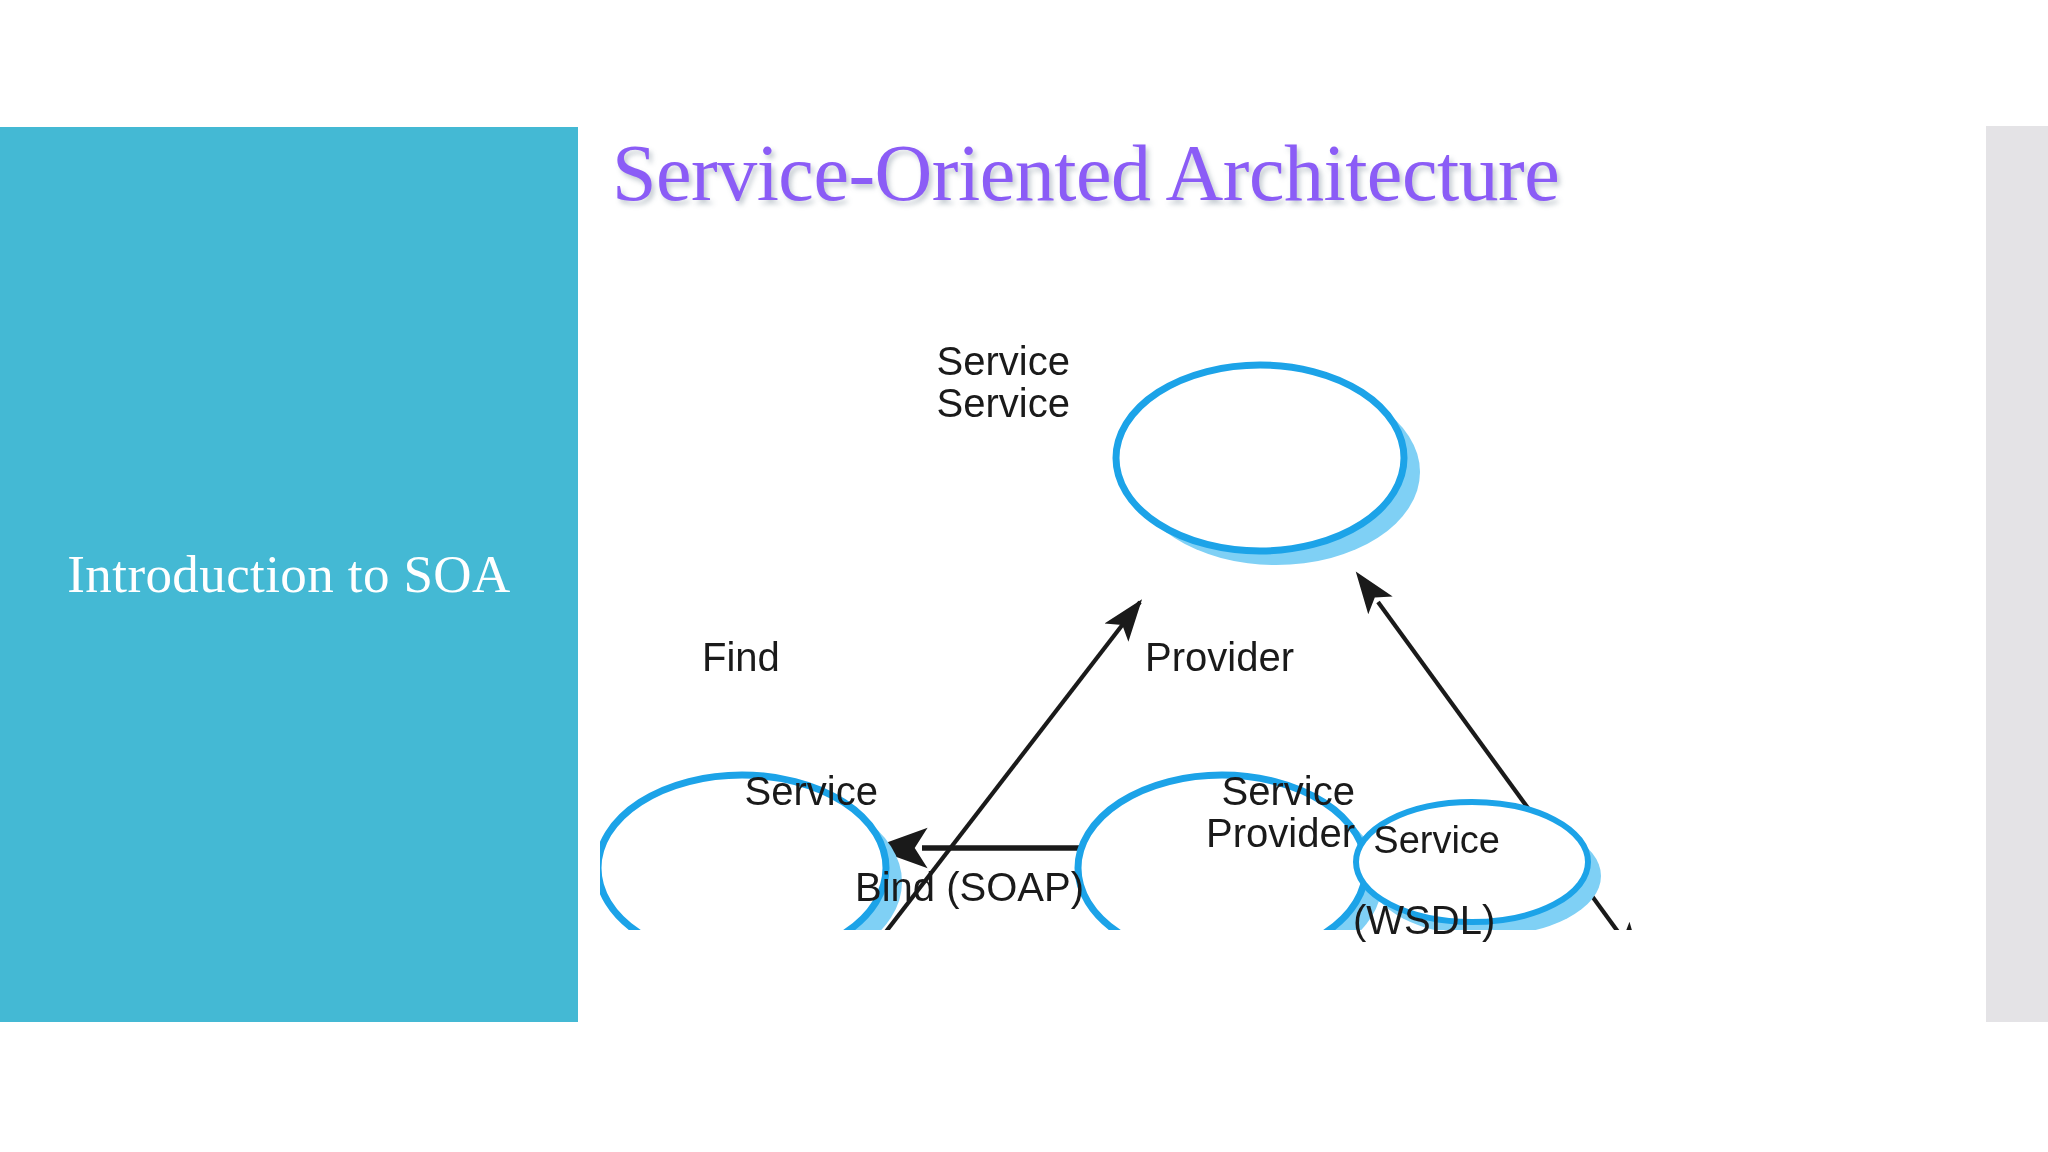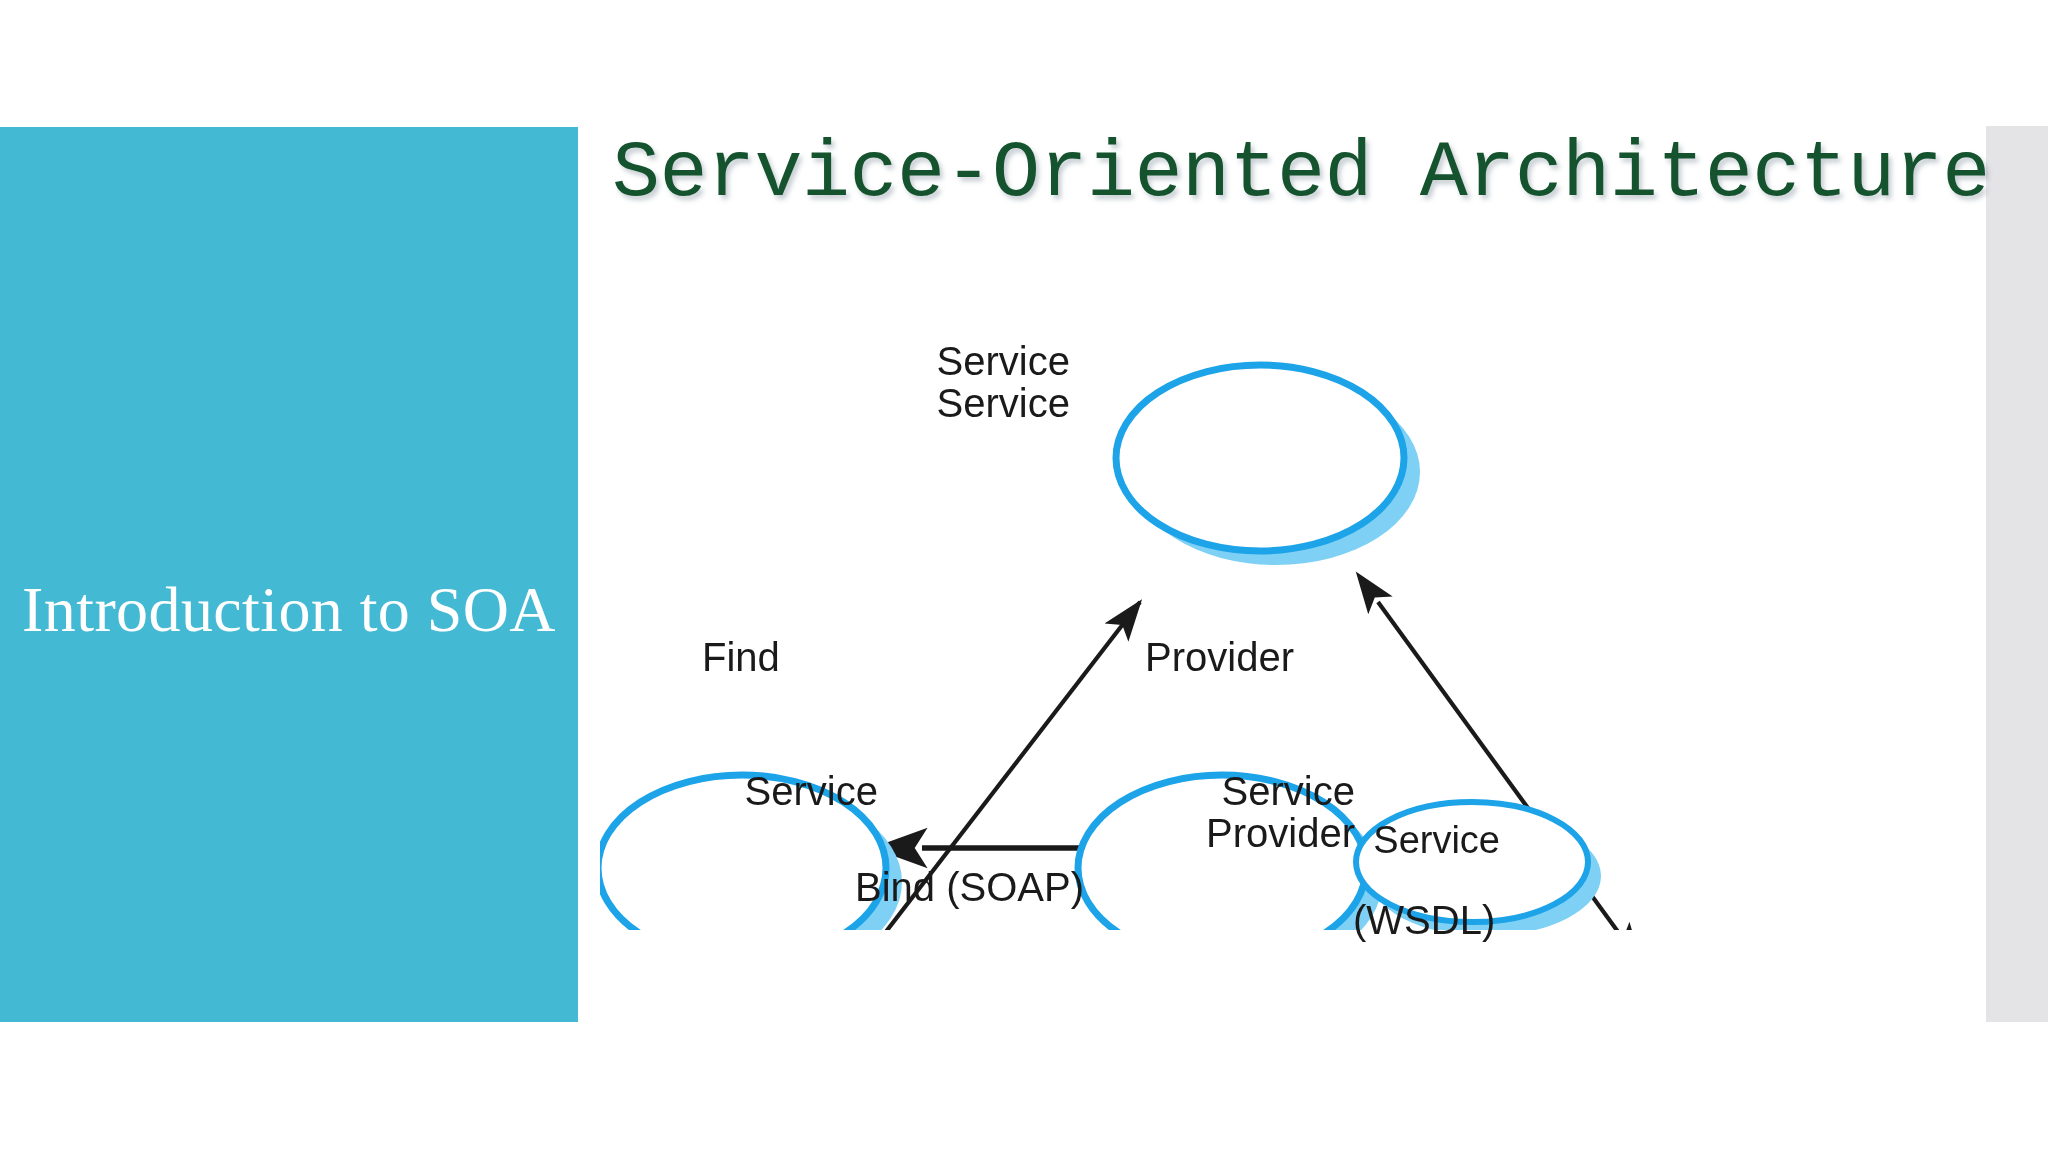--- a/index.html
+++ b/index.html
@@ -32,50 +32,49 @@
     position: absolute;
     left: 0;
     top: 0;
     width: 578px;
     height: 895px;
     display: flex;
     align-items: center;
     justify-content: center;
     color: #ffffff;
     font-family: "Liberation Serif", serif;
-    font-size: 64px;
+    font-size: 53px;
     font-weight: 400;
     letter-spacing: 0.4px;
     line-height: 1.2;
     text-align: center;
     padding: 0 18px;
     box-sizing: border-box;
-    margin-top: 36px;
   }
 
   
   #right-panel {
     position: absolute;
     left: 1986px;
     top: 126px;
     width: 62px;
     height: 896px;
     background: #e4e3e6;
   }
 
   
   #slide-title {
     position: absolute;
     left: 612px;
     top: 128px;
     width: 1330px;
-    font-family: Liberation Mono, monospace;
+    font-family: Liberation Serif, serif;
     font-size: 80px;
     font-weight: 400;
-    color: #14532d;
+    color: #8b5cf6;
     letter-spacing: -0.5px;
     white-space: nowrap;
     text-shadow: 3px 4px 5px rgba(90,110,125,0.35);
   }
 
   
   #diagram {
     position: absolute;
     left: 600px;
     top: 250px;

